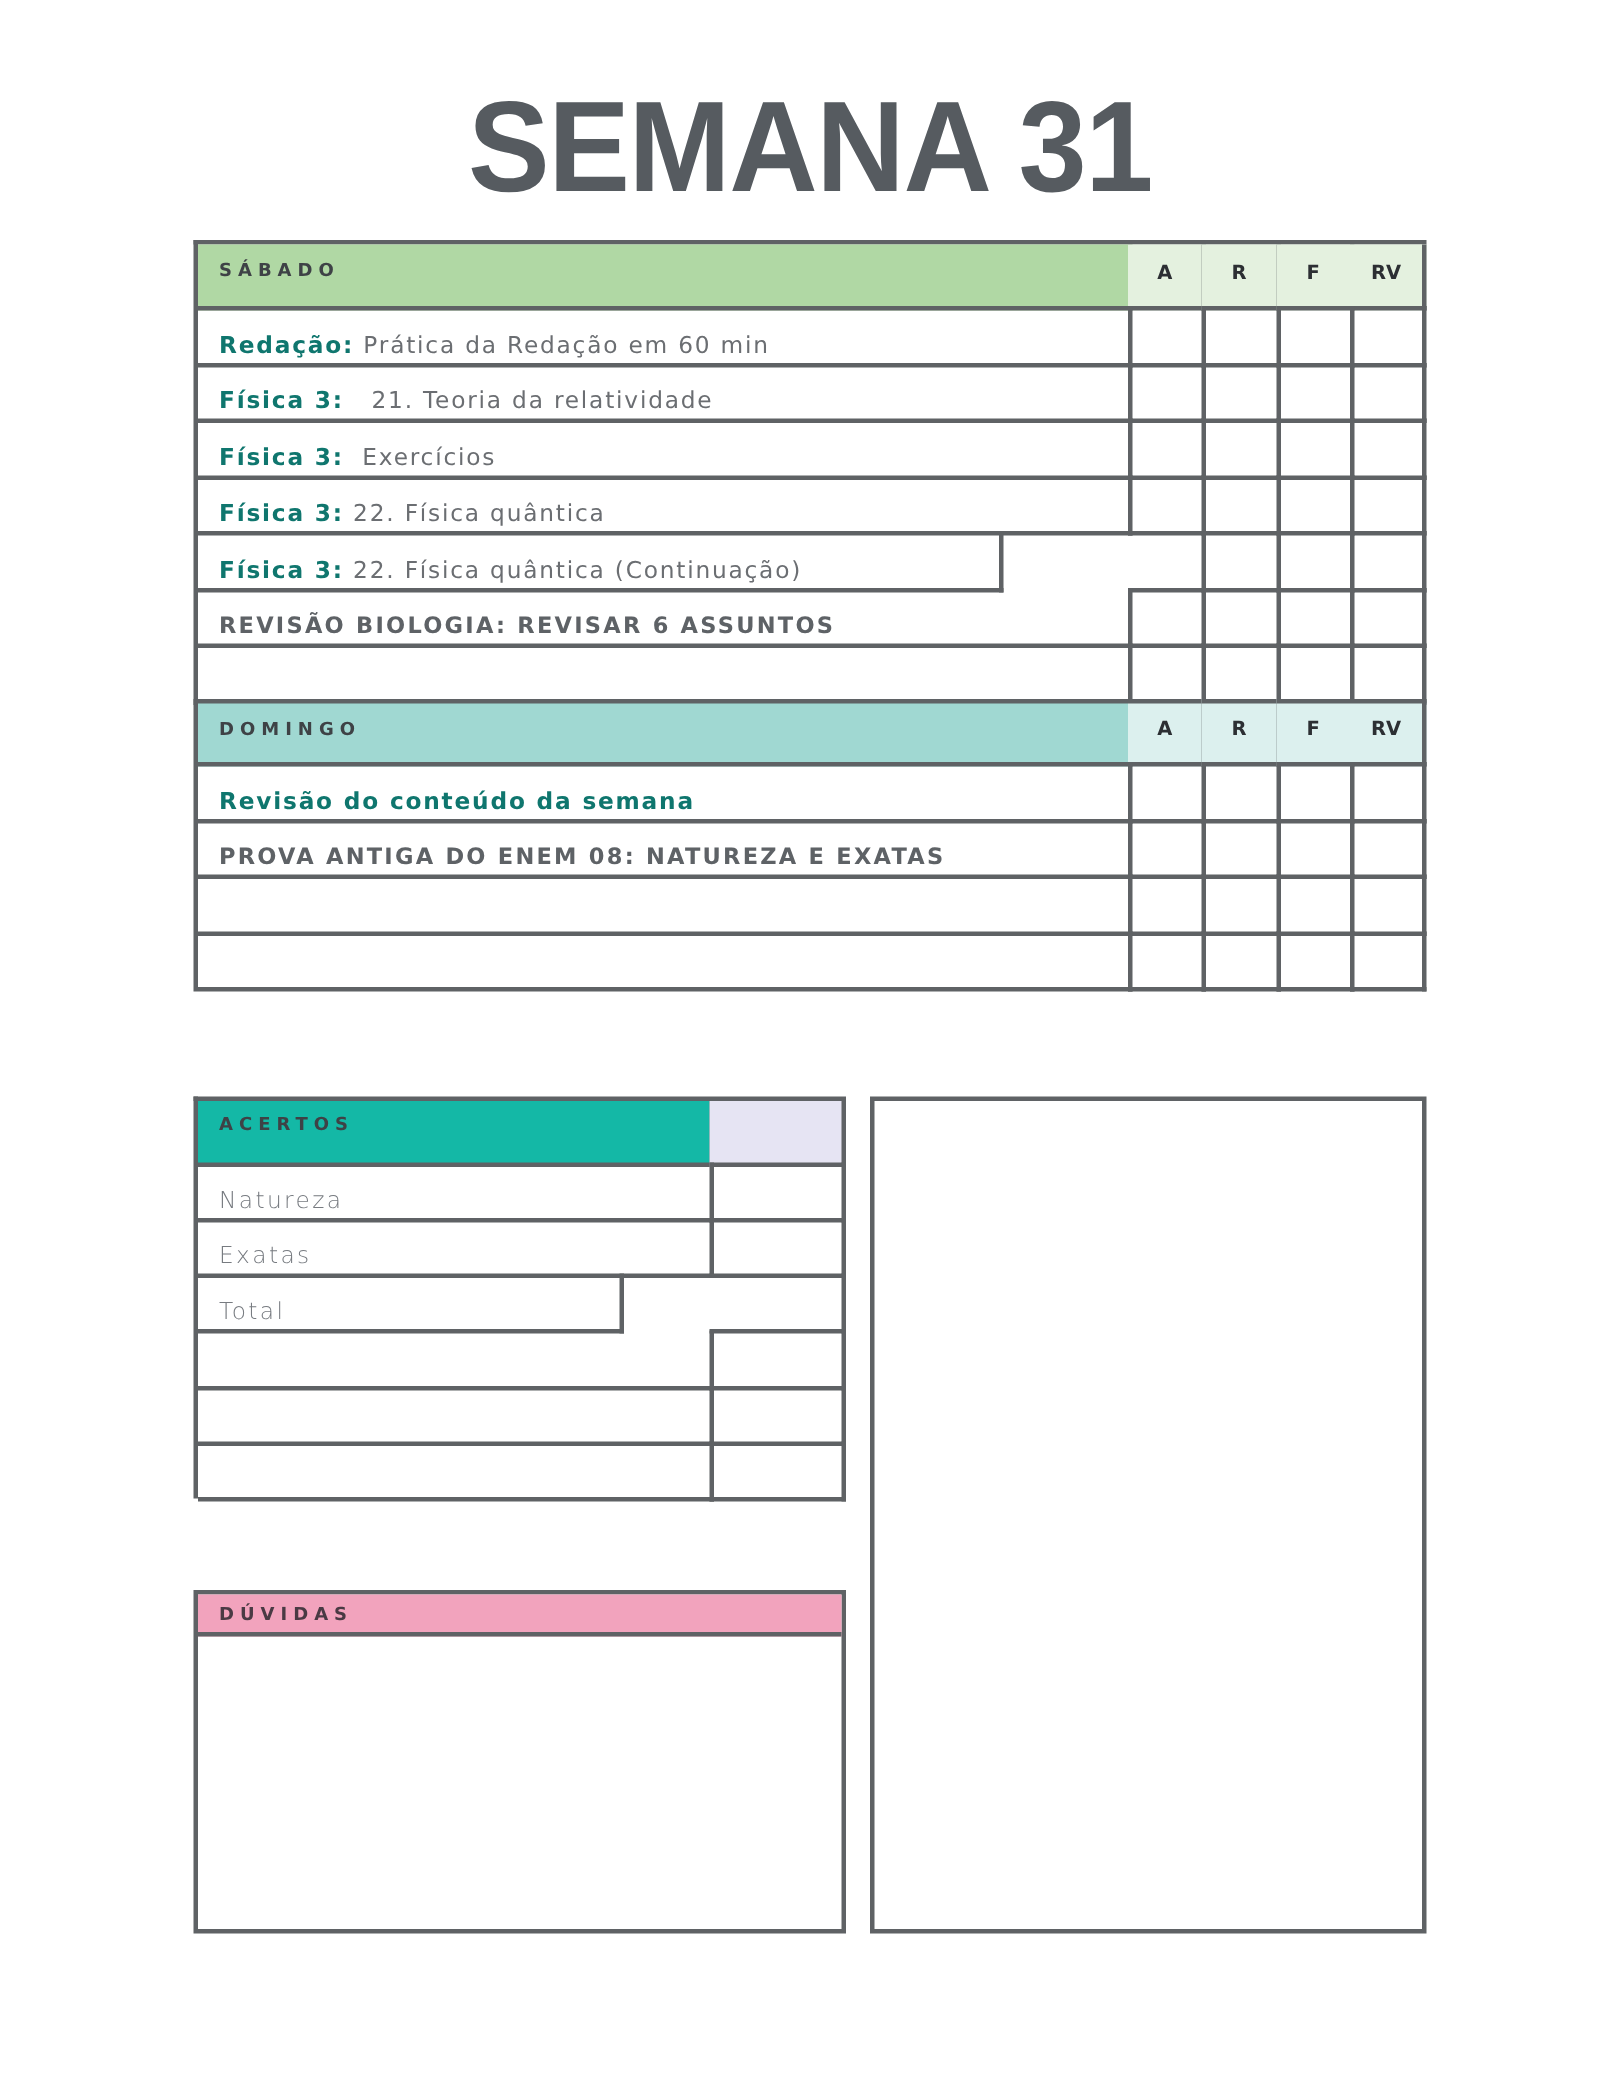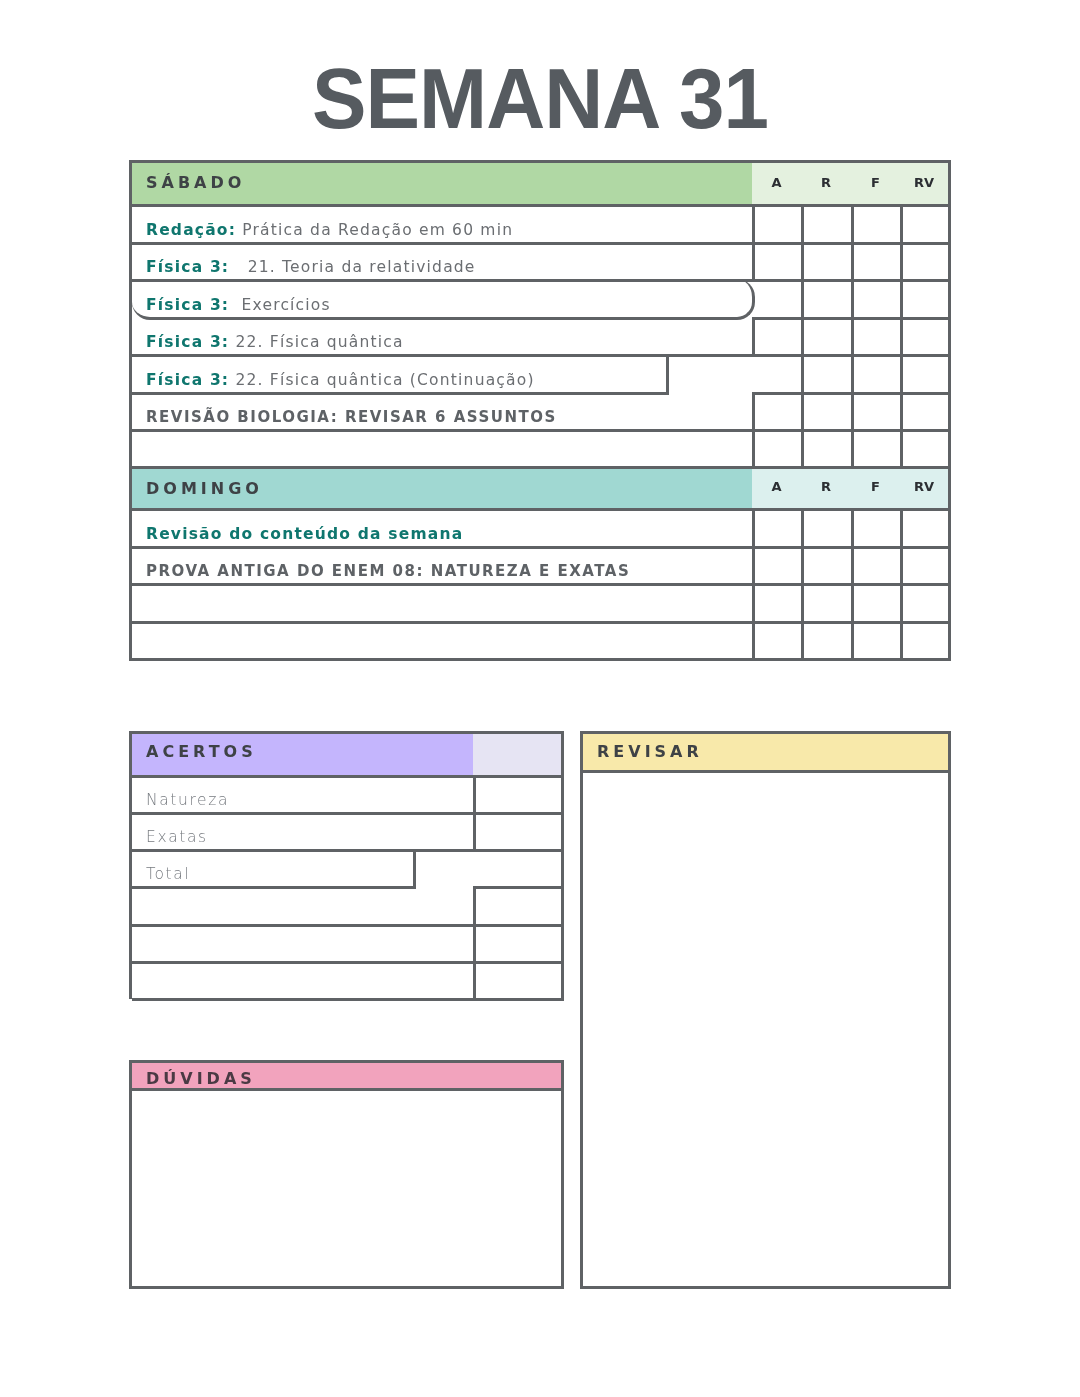--- a/index.html
+++ b/index.html
@@ -11,21 +11,21 @@
     font-family: "Liberation Sans", sans-serif; font-weight: 700;
     font-size: 86px; letter-spacing: -1px; color: #565b60; line-height: 92px;
     transform: scaleX(0.95);
   }
 
   .grid { position: absolute; border: 3px solid #5f6265; }
   .cell { position: absolute; border-right: 3px solid #5f6265; border-bottom: 3px solid #5f6265; overflow: hidden; }
 
   .hdr-text {
     position: absolute; left: 14px; font-family: "DejaVu Sans", sans-serif; font-weight: 700;
-    font-size: 16px; letter-spacing: 4px; color: #3e4246;
+    font-size: 12px; letter-spacing: 4px; color: #3e4246;
   }
   .col-hdr {
     position: absolute; width: 100%; text-align: center; font-family: "DejaVu Sans", sans-serif;
     font-weight: 700; font-size: 13px; color: #2c2f33;
   }
   .row-text {
     position: absolute; left: 14px; bottom: 3px; font-size: 15.5px; letter-spacing: 1.2px; color: #6b6e72;
     white-space: nowrap;
   }
   .row-text b { font-weight: 700; color: #0f766e; }
@@ -63,21 +63,21 @@
       <div class="cell" style="left: 669px; top: 41px; width: 53px; height: 40.5px;"></div>
       <div class="cell" style="left: 719px; top: 41px; width: 52px; height: 40.5px;"></div>
       <div class="cell" style="left: 768px; top: 41px; width: 51px; height: 40.5px;"></div>
       <div class="cell" style="left: 0px; top: 78.5px; width: 623px; height: 40.5px;">
         <span class="row-text"><b>Física 3:</b><span style="white-space: pre;">   21. Teoria da relatividade</span></span>
       </div>
       <div class="cell" style="left: 620px; top: 78.5px; width: 52px; height: 40.5px;"></div>
       <div class="cell" style="left: 669px; top: 78.5px; width: 53px; height: 40.5px;"></div>
       <div class="cell" style="left: 719px; top: 78.5px; width: 52px; height: 40.5px;"></div>
       <div class="cell" style="left: 768px; top: 78.5px; width: 51px; height: 40.5px;"></div>
-      <div class="cell" style="left: 0px; top: 116px; width: 623px; height: 40.5px; border-radius: 18px;">
+      <div class="cell" style="left: 0px; top: 116px; width: 623px; height: 40.5px;">
         <span class="row-text"><b>Física 3:</b><span style="white-space: pre;">  Exercícios</span></span>
       </div>
       <div class="cell" style="left: 620px; top: 116px; width: 52px; height: 40.5px;"></div>
       <div class="cell" style="left: 669px; top: 116px; width: 53px; height: 40.5px;"></div>
       <div class="cell" style="left: 719px; top: 116px; width: 52px; height: 40.5px;"></div>
       <div class="cell" style="left: 768px; top: 116px; width: 51px; height: 40.5px;"></div>
       <div class="cell" style="left: 0px; top: 153.5px; width: 623px; height: 40.5px;">
         <span class="row-text"><b>Física 3:</b><span style="white-space: pre;"> 22. Física quântica</span></span>
       </div>
       <div class="cell" style="left: 620px; top: 153.5px; width: 52px; height: 40.5px;"></div>
@@ -151,21 +151,21 @@
         <span class="row-text caps"></span>
       </div>
       <div class="cell" style="left: 620px; top: 154.5px; width: 52px; height: 40.5px;"></div>
       <div class="cell" style="left: 669px; top: 154.5px; width: 53px; height: 40.5px;"></div>
       <div class="cell" style="left: 719px; top: 154.5px; width: 52px; height: 40.5px;"></div>
       <div class="cell" style="left: 768px; top: 154.5px; width: 51px; height: 40.5px;"></div>
     </div>
 </div>
 
 <div class="grid" style="left:129px; top:731px; width:435px; height:268px; border-right:none; border-bottom:none;">
-  <div class="cell" style="left:0; top:0; width:344px; height:44px; background:#c4b5fd;">
+  <div class="cell" style="left:0; top:0; width:344px; height:44px; background:#14b8a6;">
     <span class="hdr-text" style="top:8px;">ACERTOS</span>
   </div>
   <div class="cell" style="left:341px; top:0; width:91px; height:44px; background:#e6e4f3;"></div>
   <div id="acertos-rows">
       <div class="cell" style="left: 0px; top: 41px; width: 344px; height: 40px;">
         <span class="row-text light">Natureza</span>
       </div>
       <div class="cell" style="left: 341px; top: 41px; width: 91px; height: 40px;"></div>
       <div class="cell" style="left: 0px; top: 78.2px; width: 344px; height: 40px;">
         <span class="row-text light">Exatas</span>
@@ -184,23 +184,20 @@
       </div>
       <div class="cell" style="left: 341px; top: 189.8px; width: 91px; height: 40px;"></div>
       <div class="cell" style="left: 0px; top: 227px; width: 344px; height: 40px;">
         <span class="row-text light"></span>
       </div>
       <div class="cell" style="left: 341px; top: 227px; width: 91px; height: 40px;"></div>
     </div>
 </div>
 
 <div class="grid" style="left:580px; top:731px; width:371px; height:558px;">
-  <div style="position:absolute; left:0; top:0; width:100%; height:39px; background:#f8e9aa; border-bottom:3px solid #5f6265;">
-    <span class="hdr-text" style="top:8px;">REVISAR</span>
-  </div>
   <div style="position:absolute; left:0; top:39px; width:100%; bottom:0;"></div>
 </div>
 
 <div class="grid" style="left:129px; top:1060px; width:435px; height:229px;">
   <div style="position:absolute; left:0; top:0; width:100%; height:28px; background:#f2a3bd; border-bottom:3px solid #5f6265;">
     <span class="hdr-text" style="top:6px; color:#4a3a44;">DÚVIDAS</span>
   </div>
   <div style="position:absolute; left:0; top:40px; width:100%; bottom:0;"></div>
 </div>
 

